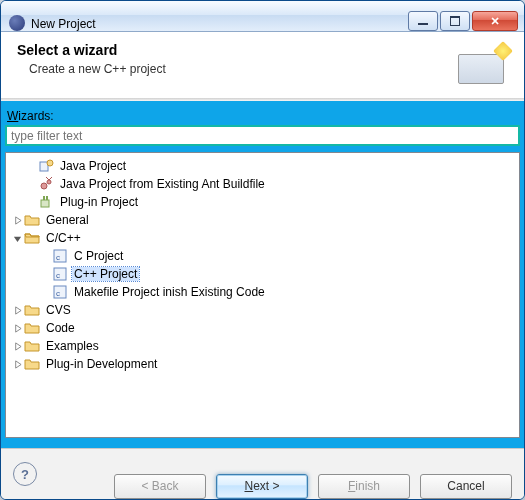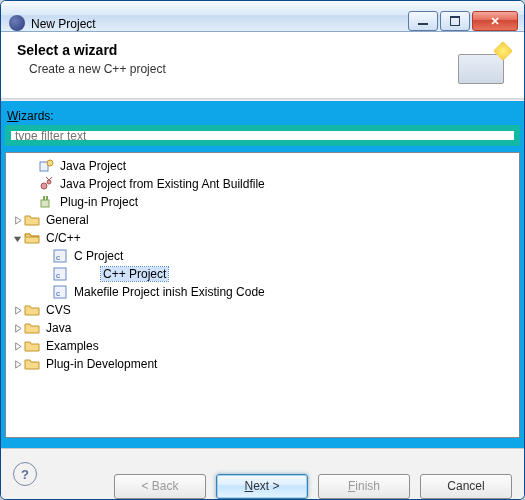--- a/index.html
+++ b/index.html
@@ -15,27 +15,27 @@
   .banner{display:flex;align-items:flex-start;justify-content:space-between;padding:10px 12px 14px 16px;background:#fff;}
   .banner h1{margin:0;font-size:14px;font-weight:bold;}
   .banner p{margin:4px 0 0 12px;font-size:12px;color:#333;}
   .banner-img{width:60px;height:40px;position:relative;flex:none;margin-top:2px;}
   .banner-img .pane{position:absolute;left:6px;top:10px;width:44px;height:28px;border:1px solid #999;background:linear-gradient(#e8eef6,#cfd9e6);border-radius:2px;}
   .banner-img .spark{position:absolute;right:2px;top:0;width:14px;height:14px;transform:rotate(45deg);background:radial-gradient(circle,#fff176,#f5c744);border-radius:2px;}
   .gradient-sep{height:3px;background:linear-gradient(#d0d0d0,#f6f6f6);}
   .content{flex:1;background:#0ea5e9;padding:8px 4px 10px;display:flex;flex-direction:column;min-height:0;}
   .label{margin:0 0 2px 2px;}
   .label u{text-decoration:underline;}
-  .filter-input{width:100%;box-sizing:border-box;height:21px;border:6px solid #14b8a6;padding:2px 4px;font:inherit;color:#6f6f6f;background:#fff;}
+  .filter-input{width:100%;box-sizing:border-box;height:21px;border:2px solid #14b8a6;padding:2px 4px;font:inherit;color:#6f6f6f;background:#fff;}
   .tree-box{flex:1;margin-top:6px;border:1px solid #828790;background:#fff;overflow:auto;padding:4px 2px;}
   .row{display:flex;align-items:center;height:18px;padding:0 2px;cursor:default;white-space:nowrap;}
   .row .exp{width:14px;height:14px;flex:none;display:flex;align-items:center;justify-content:center;margin-right:0px;}
   .row .exp svg{width:9px;height:9px;}
   .row .ico{width:16px;height:16px;flex:none;margin-right:4px;display:flex;align-items:center;justify-content:center;}
-  .row.selected .lbl{background:#cfe3ff;outline:1px dotted #5a8cd6;margin-left:29px;}
+  .row.selected .lbl{background:#cfe3ff;outline:1px dotted #5a8cd6;}
   .row .lbl{padding:0 2px;}
   .indent-sp{display:inline-block;width:14px;flex:none;}
   .footer-sep{height:1px;background:#c9c9c9;}
   .footer{height:50px;background:#f2f2f2;display:flex;align-items:center;padding:0 12px;gap:10px;}
   .help{width:22px;height:22px;border:1.5px solid #7a8aa5;border-radius:50%;display:flex;align-items:center;justify-content:center;color:#5a6f95;font-weight:bold;font-size:13px;cursor:pointer;}
   .spacer{flex:1;}
   .btn{width:92px;height:25px;border:1px solid #8e8f8f;border-radius:3px;background:linear-gradient(#fdfdfd,#e8e8e8);font:inherit;color:#333;cursor:pointer;margin-top:24px;}
   .btn.disabled{color:#9a9a9a;cursor:default;}
   .btn.default{border-color:#3c7fb1;box-shadow:0 0 0 1px #a7d1ee inset, 0 0 4px rgba(60,127,177,.6);background:linear-gradient(#f5fbff,#dcefff 45%,#c4e4ff 46%,#e5f4ff);}
 </style>
@@ -188,21 +188,21 @@
           <span class="exp">
             <svg viewBox="0 0 10 10">
               <path d="M3 1 L3 9 L9 5 Z" fill="none" stroke="#808080" stroke-width="1"></path>
             </svg>
           </span>
           <span class="ico">
             <svg width="16" height="16" viewBox="0 0 16 16">
               <path d="M1 4h5l1 2h8v7H1z" fill="#f7d98a" stroke="#c5962d" stroke-width="1"></path>
             </svg>
           </span>
-          <span class="lbl">Java</span>
+          <span class="lbl">Code</span>
         </div>
         <div class="row">
           <span class="exp">
             <svg viewBox="0 0 10 10">
               <path d="M3 1 L3 9 L9 5 Z" fill="none" stroke="#808080" stroke-width="1"></path>
             </svg>
           </span>
           <span class="ico">
             <svg width="16" height="16" viewBox="0 0 16 16">
               <path d="M1 4h5l1 2h8v7H1z" fill="#f7d98a" stroke="#c5962d" stroke-width="1"></path>

